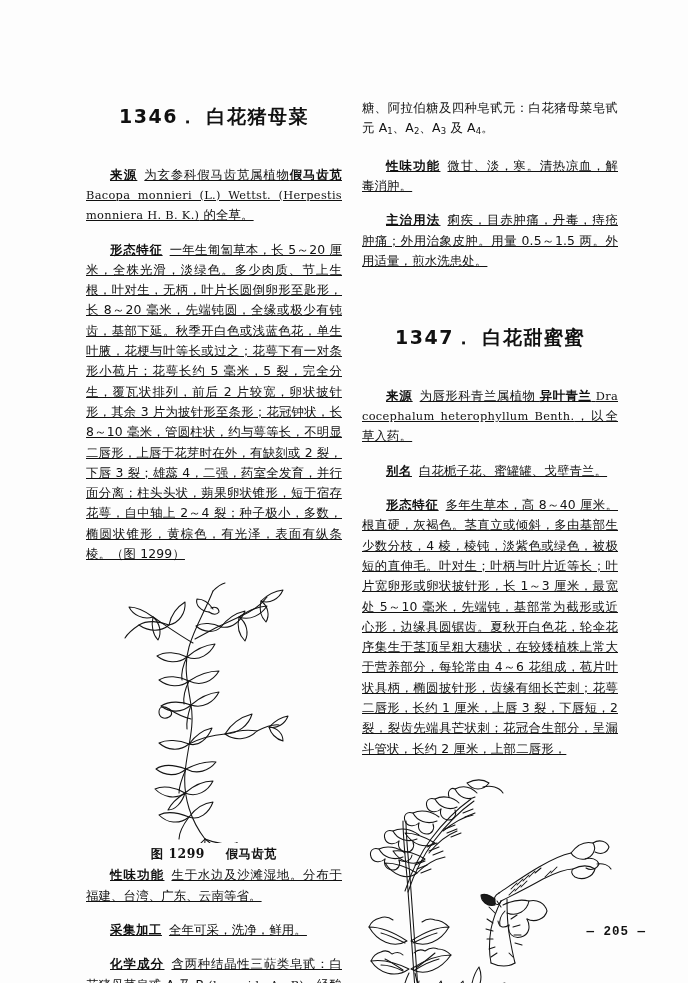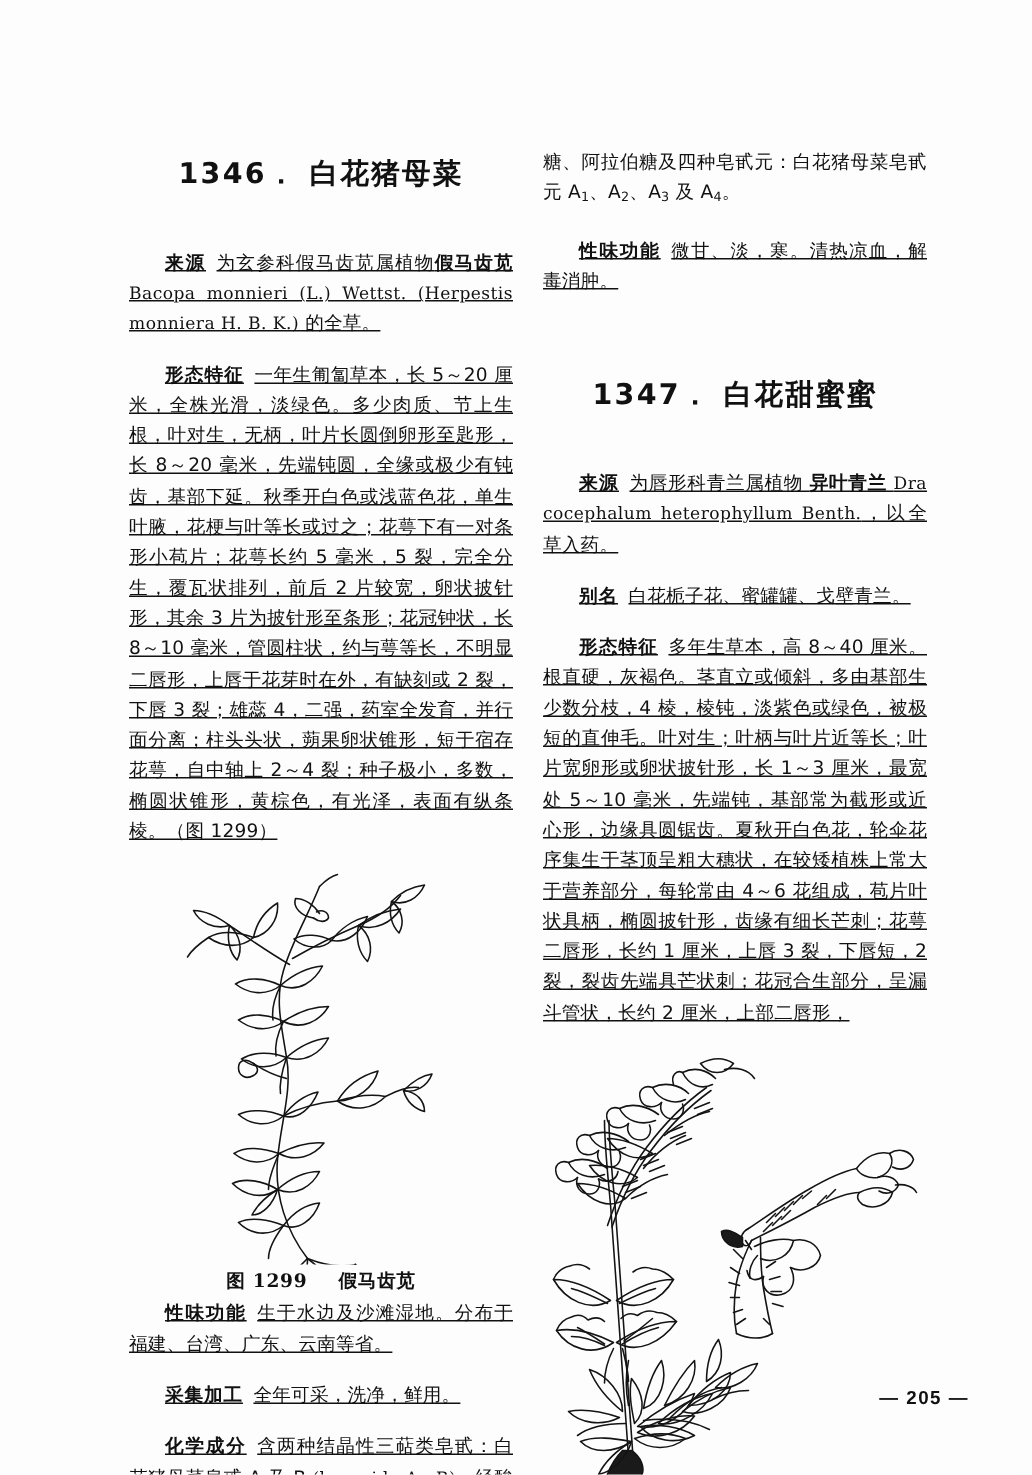--- a/index.html
+++ b/index.html
@@ -72,21 +72,21 @@
   }
   .figure-box {
     display: flex;
     align-items: center;
     justify-content: center;
   }
   .page-number {
     position: absolute;
     right: 42px;
     bottom: 44px;
-    font-family: Liberation Sans, sans-serif;
+    font-family: Liberation Mono, monospace;
     font-size: 12.5px;
     font-weight: bold;
     letter-spacing: 1px;
   }
   sub {
     font-size: 8.5px;
     vertical-align: -0.25em;
   }
   .sp { letter-spacing: 1.2px; }
 </style>
@@ -212,20 +212,23 @@
     <div style="height:84px"></div>
 
     <p class="para">
       <span>糖、阿拉伯糖及四种皂甙元：白花猪母菜皂甙元 A<sub>1</sub>、A<sub>2</sub>、A<sub>3</sub> 及 A<sub>4</sub>。</span>
     </p>
 
     <p class="para indent">
       <span class="lbl">性味功能</span><span>微甘、淡，寒。清热凉血，解毒消肿。</span>
     </p>
 
+    <p class="para indent">
+      <span class="lbl">主治用法</span><span>痢疾，目赤肿痛，丹毒，痔疮肿痛；外用治象皮肿。用量 0.5～1.5 两。外用适量，煎水洗患处。</span>
+    </p>
 
     <div style="height:40px"></div>
 
     <h1 class="entry-title">1347． 白花甜蜜蜜</h1>
 
     <div style="height:22px"></div>
 
     <p class="para indent">
       <span class="lbl">来源</span><span>为唇形科青兰属植物 <b>异叶青兰</b> <span class="latin">Dracocephalum heterophyllum Benth.</span>，以全草入药。</span>
     </p>

